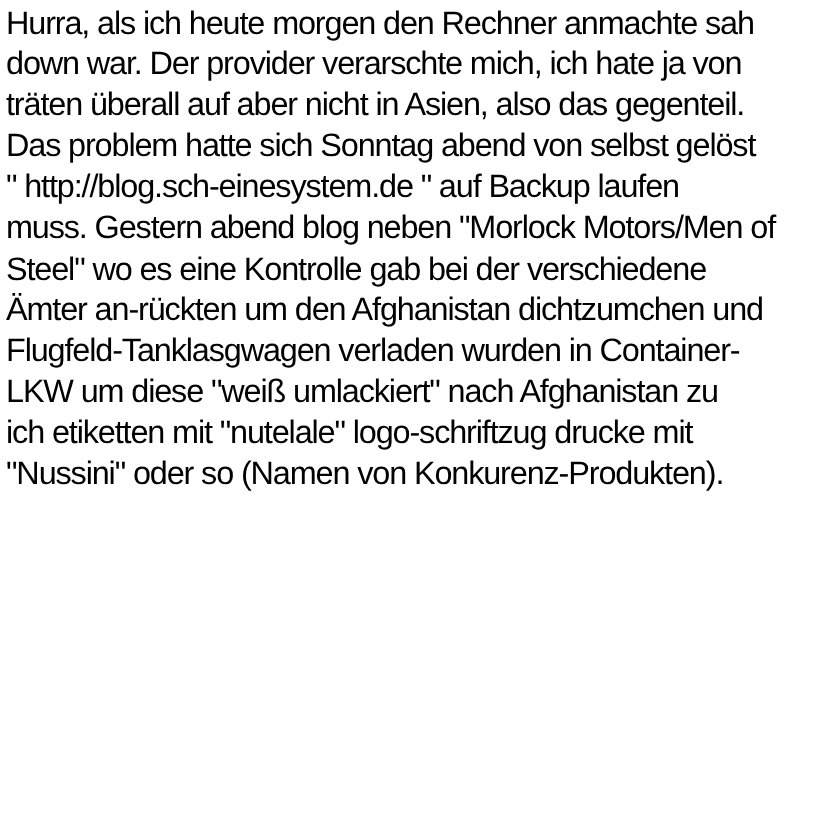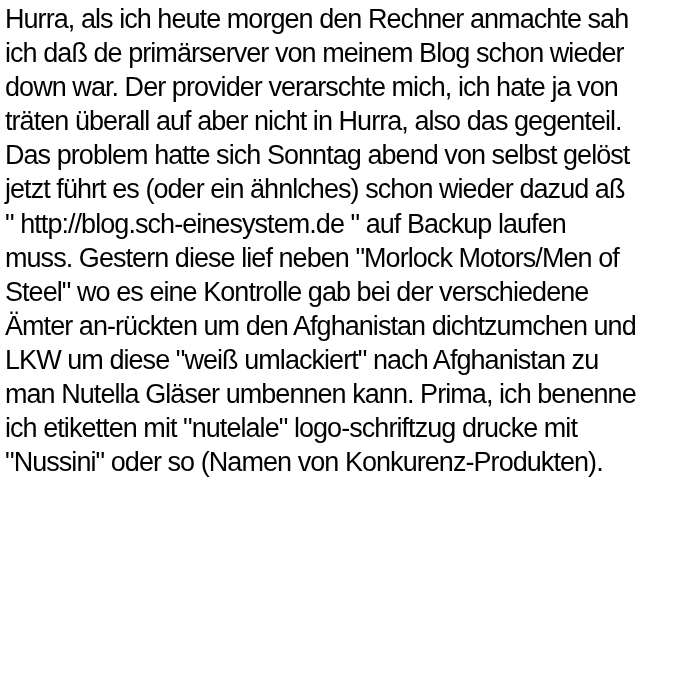--- a/index.html
+++ b/index.html
@@ -25,26 +25,24 @@
     color: #000000;
     white-space: nowrap;
     font-weight: 400;
   }
 </style>
 </head>
 <body>
 
 <main class="text-document">
   <div class="text-line">Hurra, als ich heute morgen den Rechner anmachte sah</div>
-  <div class="text-line">ich daß de primärserver von meinem Blog schon wieder</div>
   <div class="text-line">down war. Der provider verarschte mich, ich hate ja von</div>
-  <div class="text-line">träten überall auf aber nicht in Hurra, also das gegenteil.</div>
+  <div class="text-line">träten überall auf aber nicht in Asien, also das gegenteil.</div>
   <div class="text-line">Das problem hatte sich Sonntag abend von selbst gelöst</div>
-  <div class="text-line">jetzt führt es (oder ein ähnlches) schon wieder dazud aß</div>
   <div class="text-line">" http://blog.sch-einesystem.de " auf Backup laufen</div>
-  <div class="text-line">muss. Gestern diese lief neben "Morlock Motors/Men of</div>
+  <div class="text-line">muss. Gestern abend blog neben "Morlock Motors/Men of</div>
   <div class="text-line">Steel" wo es eine Kontrolle gab bei der verschiedene</div>
   <div class="text-line">Ämter an-rückten um den Afghanistan dichtzumchen und</div>
+  <div class="text-line">Flugfeld-Tanklasgwagen verladen wurden in Container-</div>
   <div class="text-line">LKW um diese "weiß umlackiert" nach Afghanistan zu</div>
-  <div class="text-line">man Nutella Gläser umbennen kann. Prima, ich benenne</div>
   <div class="text-line">ich etiketten mit "nutelale" logo-schriftzug drucke mit</div>
   <div class="text-line">"Nussini" oder so (Namen von Konkurenz-Produkten).</div>
 </main>
 
 </body></html>

